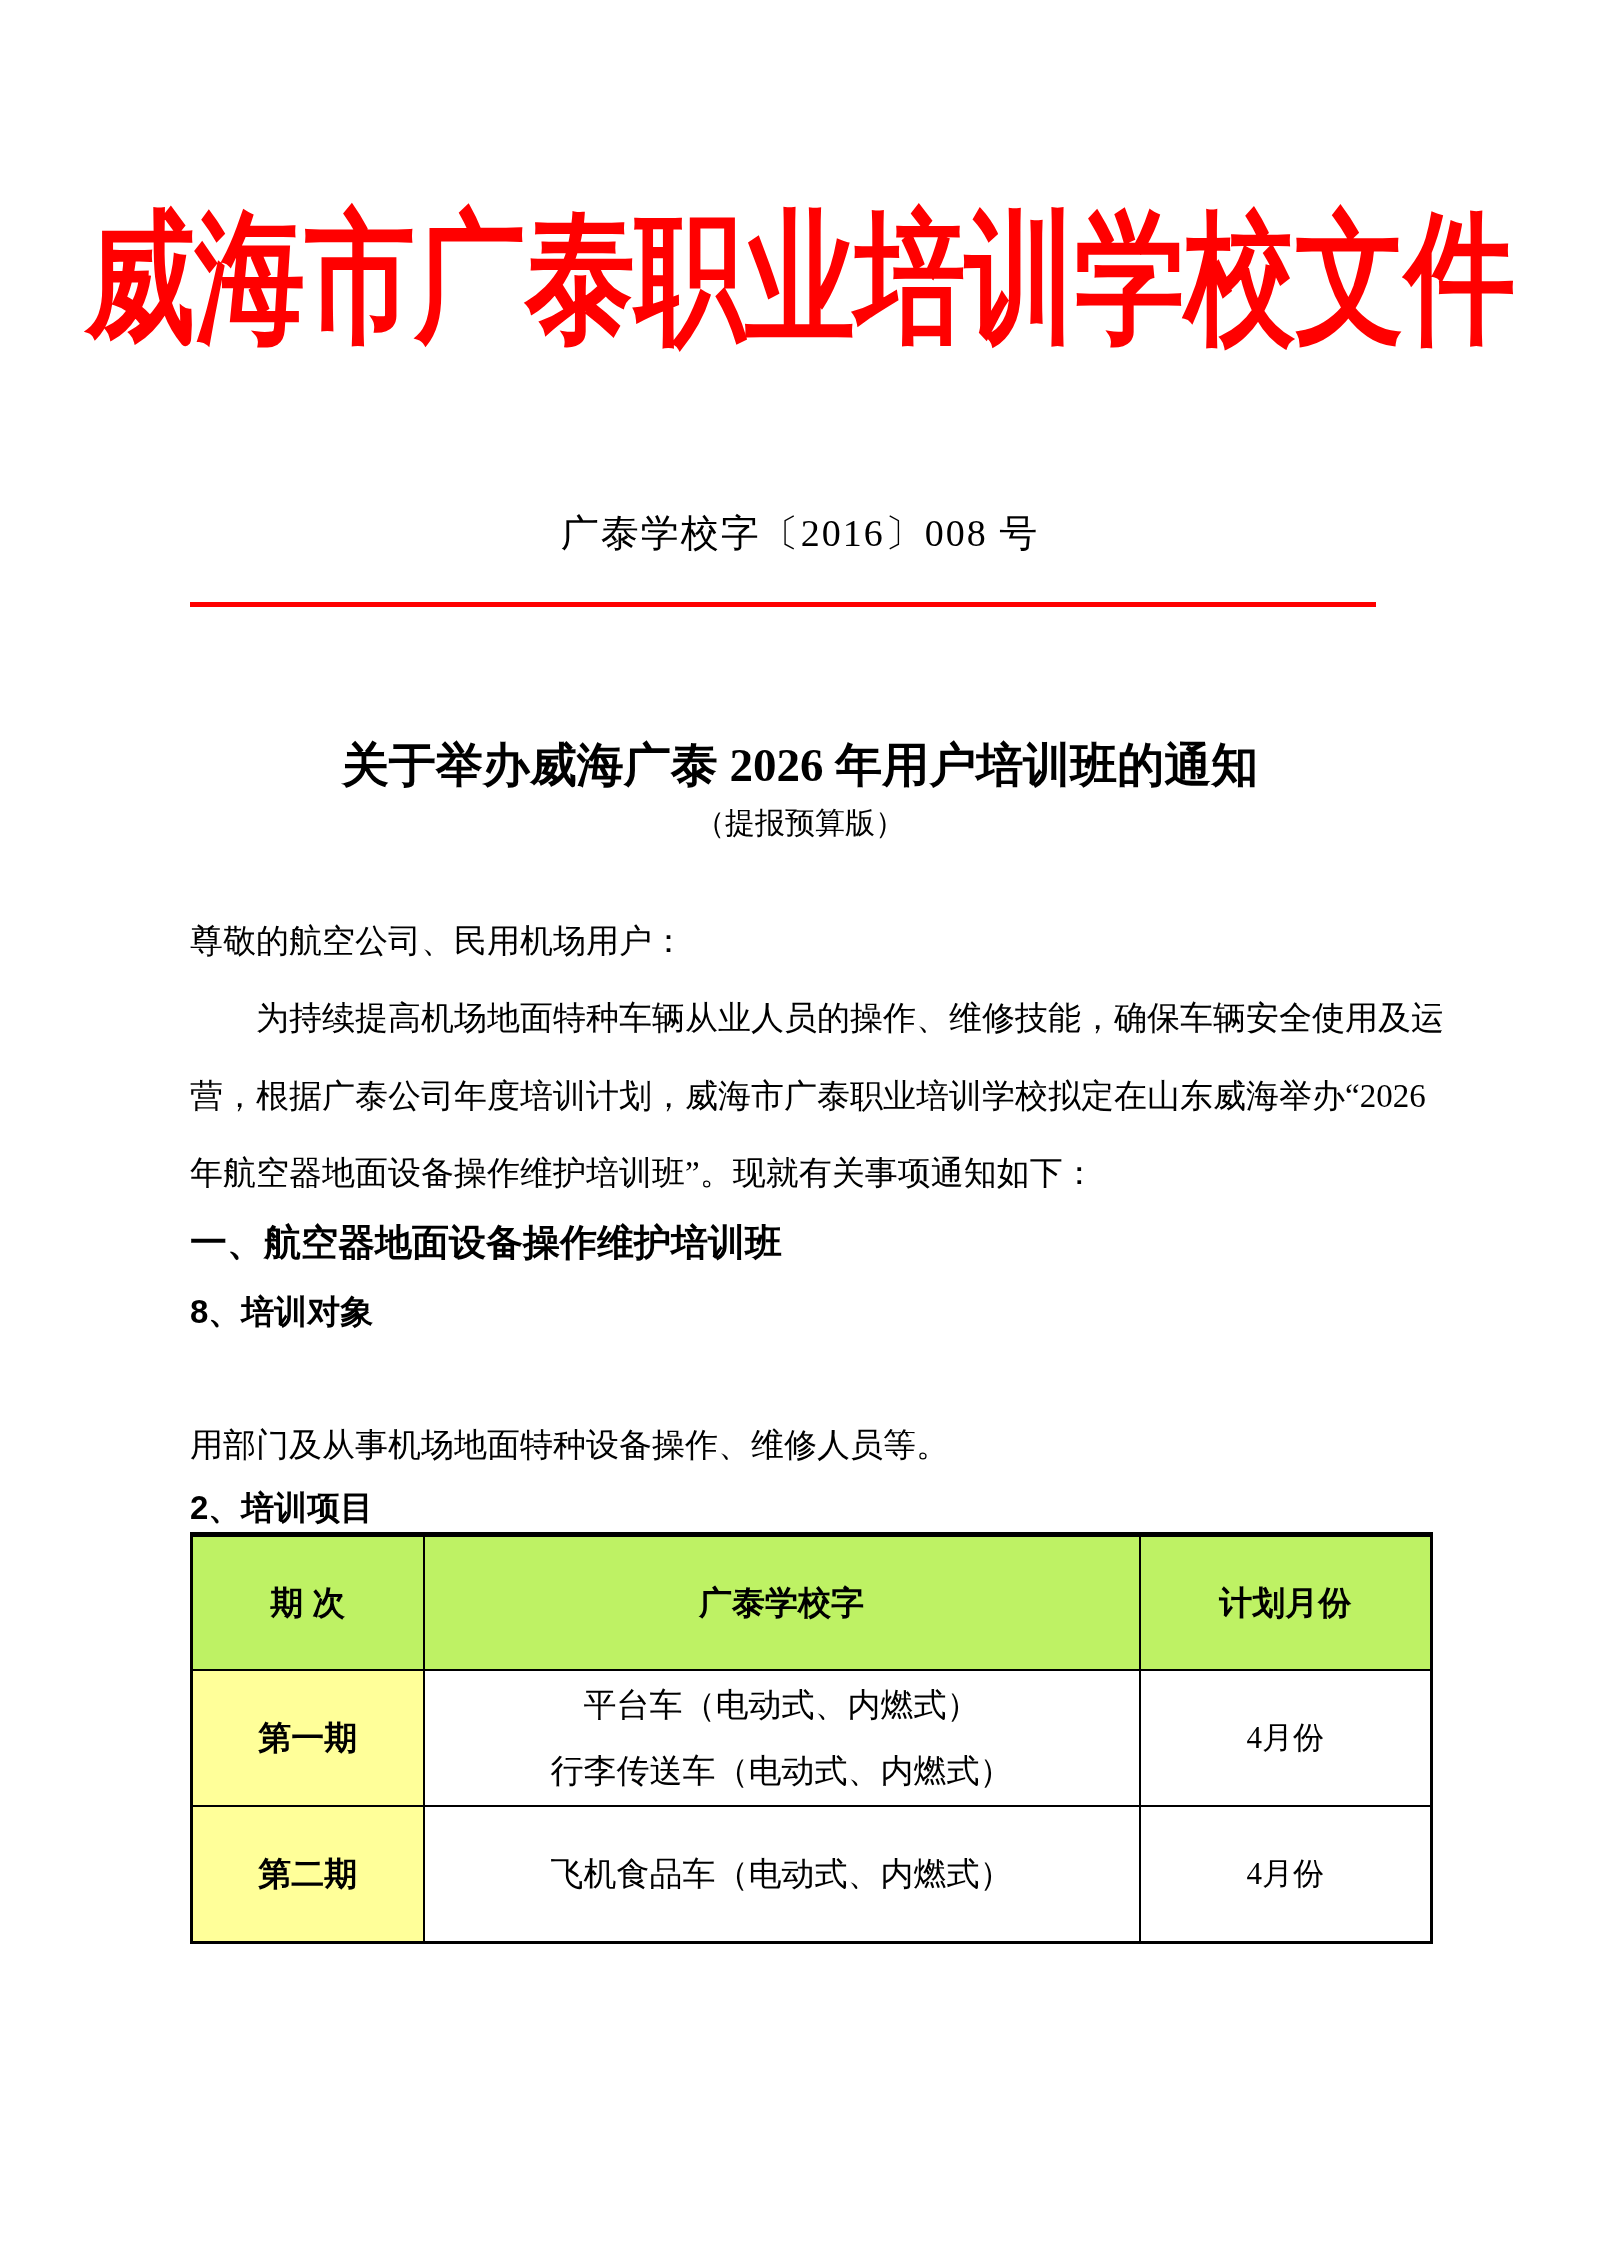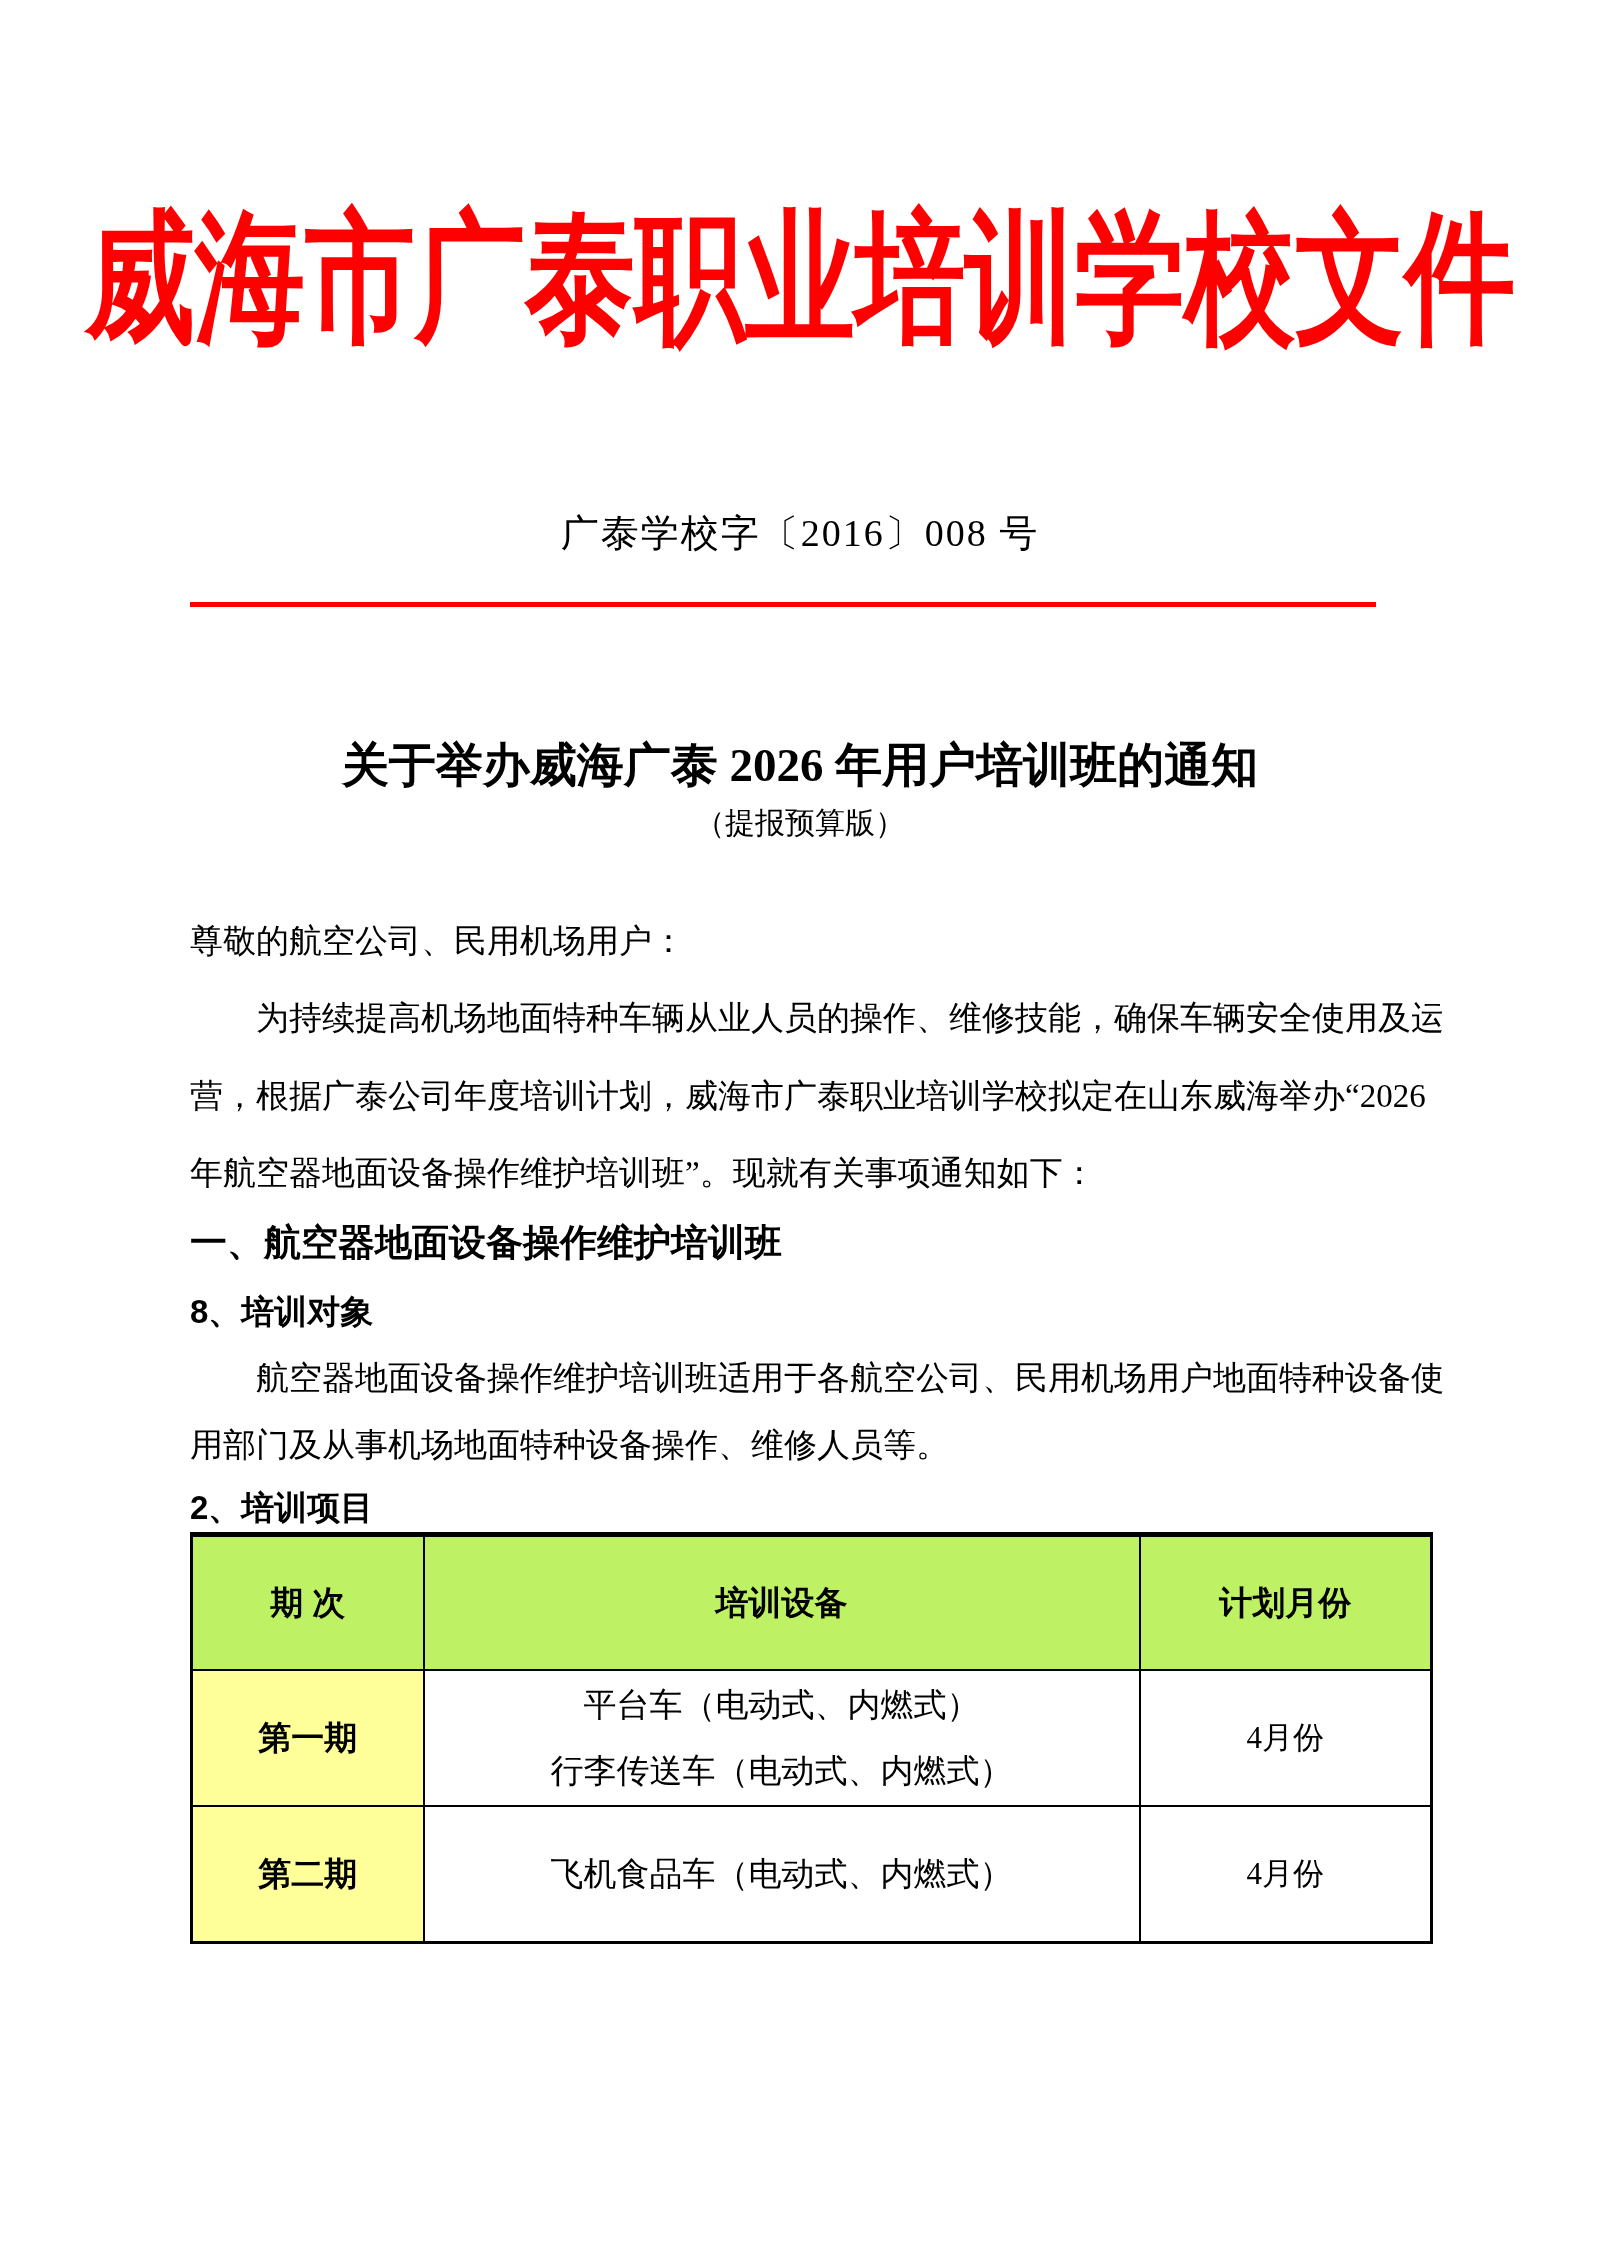--- a/index.html
+++ b/index.html
@@ -134,35 +134,34 @@
   <div class="abs bodyline greeting">尊敬的航空公司、民用机场用户：</div>
 
   <div class="abs bodyline indent p1-l1">为持续提高机场地面特种车辆从业人员的操作、维修技能，确保车辆安全使用及运</div>
   <div class="abs bodyline p1-l2">营，根据广泰公司年度培训计划，威海市广泰职业培训学校拟定在山东威海举办“2026</div>
   <div class="abs bodyline p1-l3">年航空器地面设备操作维护培训班”。现就有关事项通知如下：</div>
 
   <div class="abs heading-sans section1">一、航空器地面设备操作维护培训班</div>
 
   <div class="abs heading-sans sub1">8、培训对象</div>
 
-  <div class="abs bodyline indent s1-l1">航空器地面设备操作维护培训班适用于各航空公司、民用机场用户地面特种设备使</div>
   <div class="abs bodyline s1-l2">用部门及从事机场地面特种设备操作、维修人员等。</div>
 
   <div class="abs heading-sans sub2">2、培训项目</div>
 
   <table class="training-table">
     <colgroup>
       <col class="col-period">
       <col class="col-equipment">
       <col class="col-month">
     </colgroup>
     <thead>
       <tr>
         <th class="header-cell">期 次</th>
-        <th class="header-cell">培训设备</th>
+        <th class="header-cell">广泰学校字</th>
         <th class="header-cell">计划月份</th>
       </tr>
     </thead>
     <tbody>
       <tr>
         <td class="period-cell">第一期</td>
         <td class="equipment-cell">
           <div>平台车（电动式、内燃式）</div>
           <div>行李传送车（电动式、内燃式）</div>
         </td>

